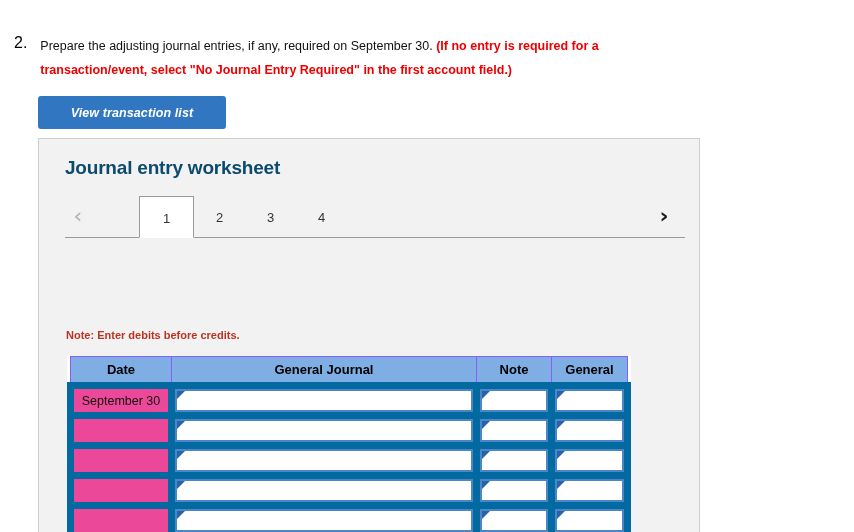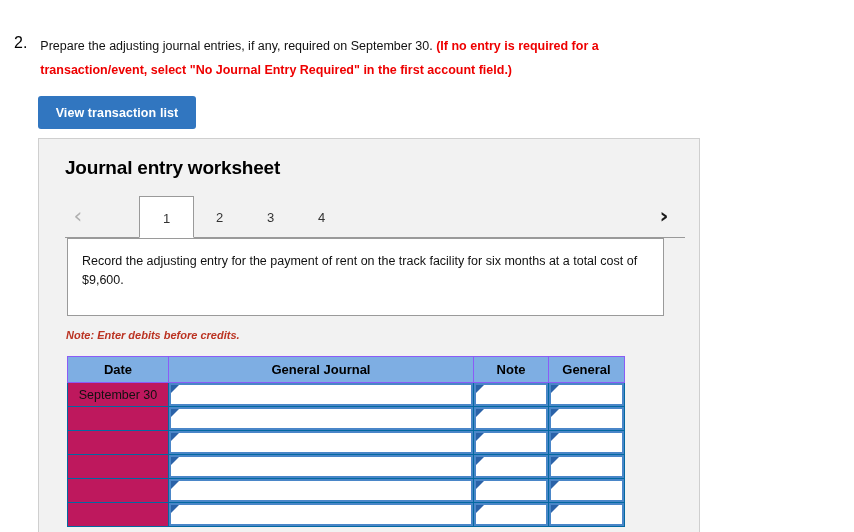--- a/index.html
+++ b/index.html
@@ -35,52 +35,53 @@
   .red-bold {
     color: #ee0000;
     font-weight: bold;
   }
 
   
   #view-transaction-list-button {
     position: absolute;
     left: 38px;
     top: 96px;
-    width: 158px;
+    width: 188px;
     height: 33px;
     background: #3176c0;
     border: none;
     border-radius: 3px;
     color: #ffffff;
     font-family: "Liberation Sans", sans-serif;
     font-size: 12.5px;
     font-weight: bold;
     letter-spacing: 0.1px;
     cursor: pointer;
     padding: 0;
+    font-style: italic;
   }
 
   
   #worksheet-panel {
     position: absolute;
     left: 38px;
     top: 138px;
     width: 662px;
     height: 420px;
     background: #f2f2f2;
     border: 1px solid #cfcfcf;
     box-sizing: border-box;
   }
   #worksheet-title {
     position: absolute;
     left: 26px;
     top: 18px;
     font-size: 19px;
     font-weight: bold;
-    color: #000000;
+    color: #0c4a6e;
     letter-spacing: -0.2px;
   }
 
   
   #tab-strip {
     position: absolute;
     left: 26px;
     top: 57px;
     right: 14px;
     height: 43px;
@@ -155,21 +156,20 @@
   }
 
   
   #note-text {
     position: absolute;
     left: 27px;
     top: 190px;
     font-size: 11px;
     color: #bb3322;
     font-weight: bold;
-    font-style: italic;
   }
 
   
   #journal-table {
     position: absolute;
     left: 28px;
     top: 217px;
     width: 557px;
     border-collapse: collapse;
     table-layout: fixed;
@@ -179,25 +179,25 @@
     background: #7eaee3;
     border: 1px solid #8b5cf6;
     height: 25px;
     font-size: 13px;
     font-weight: bold;
     color: #000;
     padding: 0;
     text-align: center;
   }
   #journal-table td {
-    border: 1px solid #0369a1;
+    border: 7px solid #0369a1;
     height: 23px;
     padding: 0;
     vertical-align: middle;
-    background: #be185d;
+    background: #ec4899;
   }
   .col-date   { width: 101px; }
   .col-gj     { width: 305px; }
   .col-debit  { width: 75px;  }
   .col-credit { width: 76px;  }
 
   td.date-cell {
     font-size: 12.5px;
     color: #111;
     text-align: center;
@@ -246,23 +246,20 @@
 
   <div id="tab-strip">
     <button id="tab-prev-button">‹</button>
     <button id="tab-next-button">›</button>
     <button class="tab-item active" style="left:74px;width:55px;">1</button>
     <button class="tab-item" style="left:129px;width:51px;">2</button>
     <button class="tab-item" style="left:180px;width:51px;">3</button>
     <button class="tab-item" style="left:231px;width:51px;">4</button>
   </div>
 
-  <div id="description-box">
-    <div id="description-text">Record the adjusting entry for the payment of rent on the track facility for six months at a total cost of $9,600.</div>
-  </div>
 
   <div id="note-text">Note: Enter debits before credits.</div>
 
   <table id="journal-table">
     <colgroup>
       <col class="col-date">
         <col class="col-gj">
         <col class="col-debit">
         <col class="col-credit">
     </colgroup>

